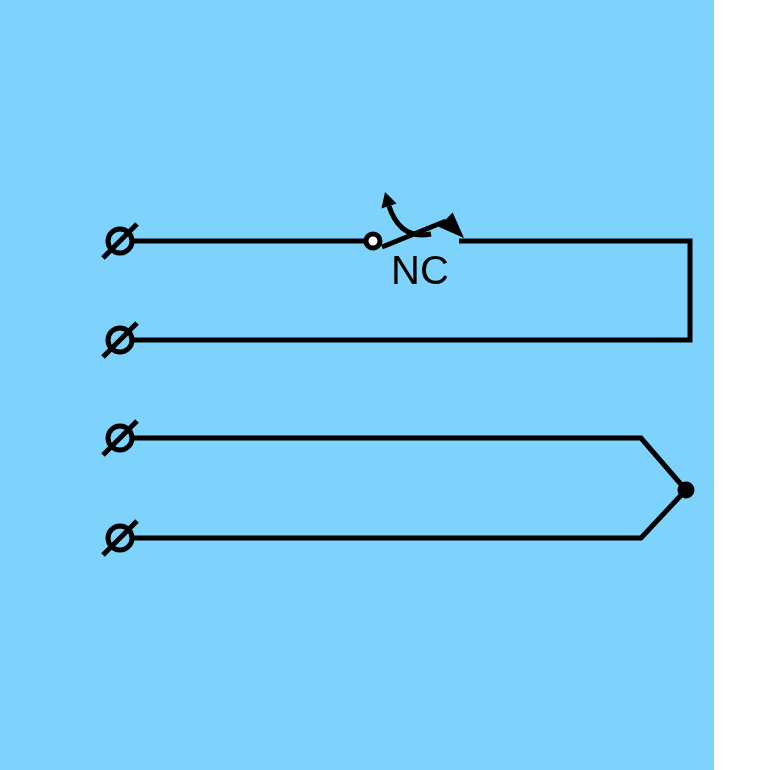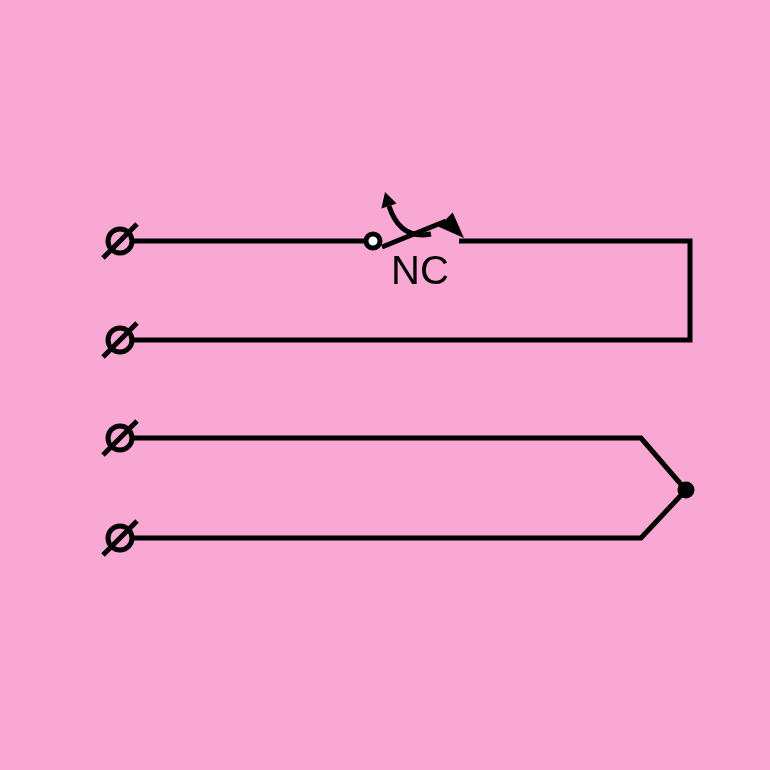--- a/index.html
+++ b/index.html
@@ -1,23 +1,23 @@
 <!DOCTYPE html>
 <html><head>
   <meta charset="utf-8">
   <style>
     html, body {
       margin: 0;
       padding: 0;
       background: #ffffff;
     }
     .canvas {
-      width: 770px;
+      width: 714px;
       height: 770px;
-      background: #f9a8d4;
+      background: #7dd3fc;
       position: relative;
       overflow: hidden;
     }
     .schematic-label {
       font-family: "Liberation Sans", sans-serif;
       font-size: 40px;
       font-weight: 400;
     }
   </style>
 </head>

